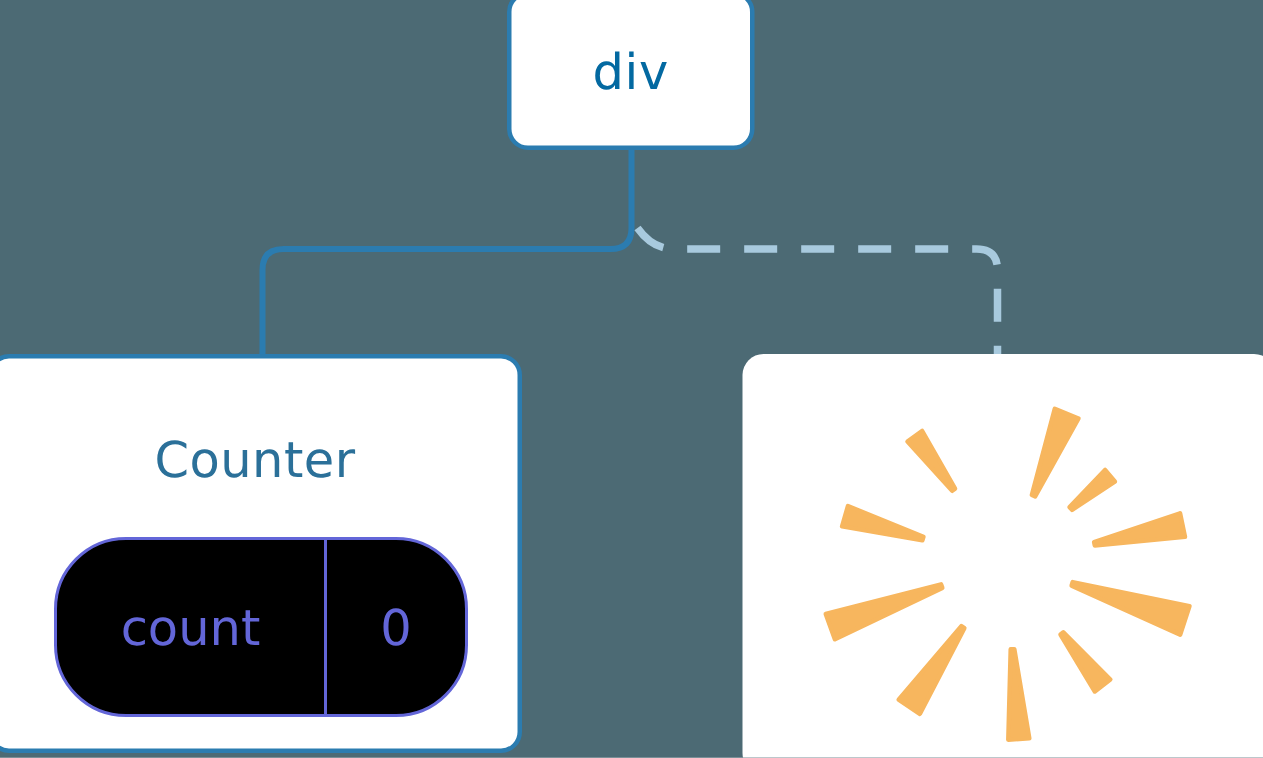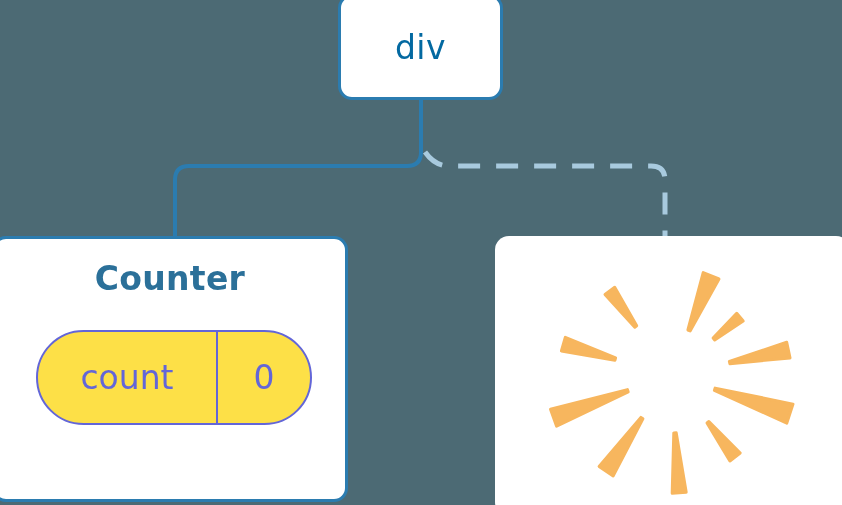--- a/index.html
+++ b/index.html
@@ -64,38 +64,37 @@
   #node-counter {
     left: -8px;
     top: 236px;
     width: 356px;
     height: 266px;
     display: flex;
     flex-direction: column;
     align-items: center;
   }
   .node-title {
-    margin-top: 20px;
+    margin-top: 48px;
     font-size: 33px;
     color: #2b7099;
     letter-spacing: 0.3px;
-    font-weight: bold;
   }
 
   
   .pill {
     margin-top: 32px;
     margin-left: 8px;
     display: flex;
     align-items: stretch;
-    height: 95px;
+    height: 120px;
     border: 2px solid #6366d8;
     border-radius: 48px;
     box-sizing: border-box;
-    background: #fde047;
+    background: #000000;
   }
   .pill-key {
     display: flex;
     align-items: center;
     justify-content: center;
     min-width: 178px;
     padding: 0 14px;
     font-size: 33px;
     color: #6366d8;
     box-sizing: border-box;

